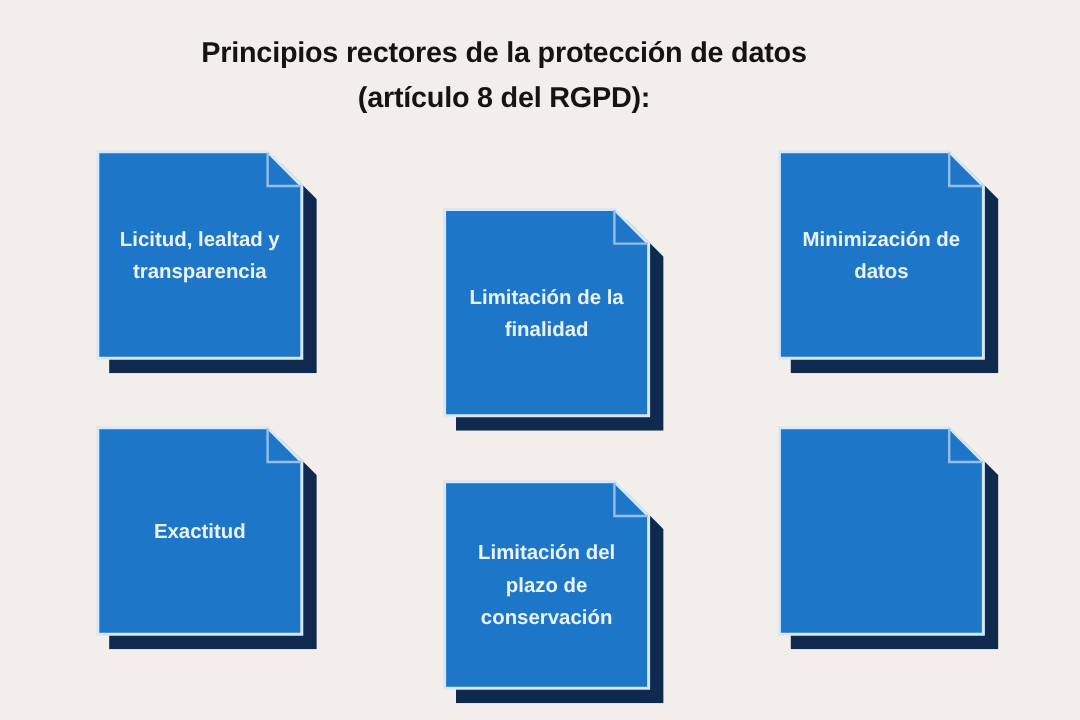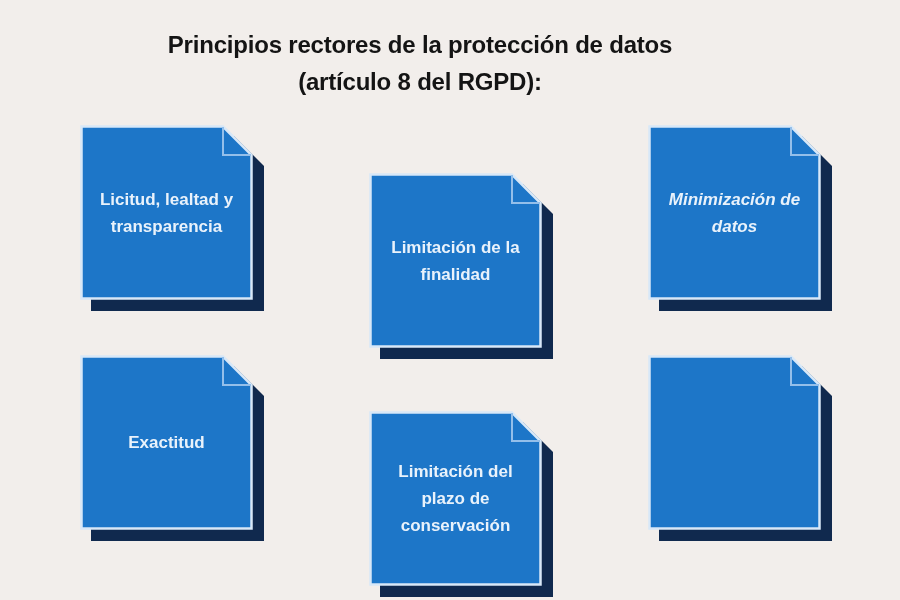--- a/index.html
+++ b/index.html
@@ -72,23 +72,23 @@
     justify-content: center;
     text-align: center;
     color: var(--card-text, #E9F2FB);
     font-size: 17px;
     font-weight: bold;
     line-height: 27px;
   }
   
   .pos-1 { left: 80px;  top: 125px; }
   .pos-2 { left: 369px; top: 173px; }
-  .pos-3 { left: 648px; top: 125px; font-style: italic; }
+  .pos-3 { left: 648px; top: 125px; }
   .pos-4 { left: 80px;  top: 355px; }
-  .pos-5 { left: 369px; top: 411px; }
+  .pos-5 { left: 369px; top: 400px; }
   .pos-6 { left: 648px; top: 355px; }
 </style>
 </head>
 <body>
 
 <div class="canvas">
 
   <h1 class="title">
     <span class="title-line">Principios rectores de la protección de datos</span>
     <span class="title-line">(artículo 8 del RGPD):</span>

